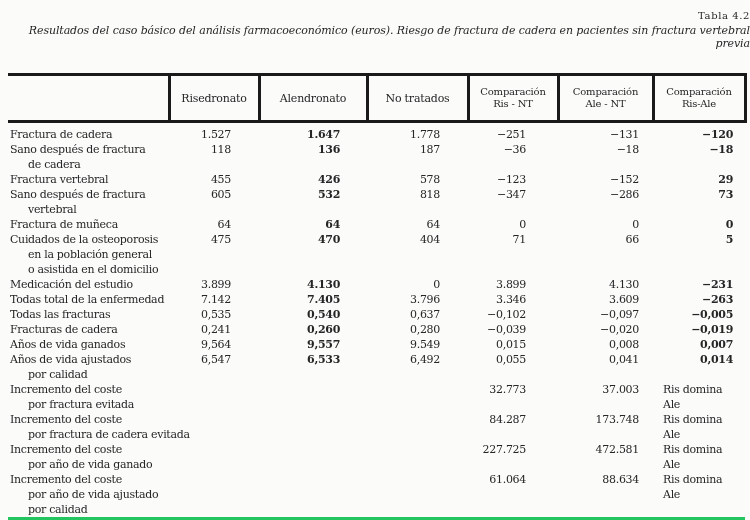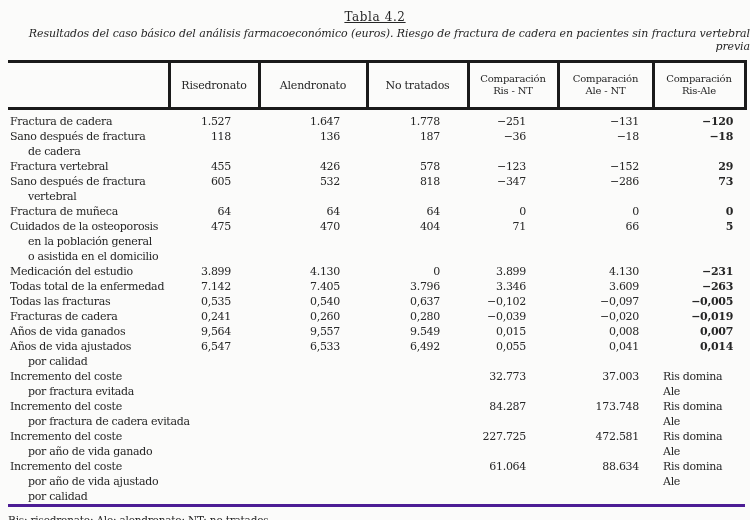--- a/index.html
+++ b/index.html
@@ -6,40 +6,39 @@
   body {
     width: 750px; height: 520px;
     background: #fbfbfa;
     font-family: "DejaVu Serif", serif;
     color: #262626;
     overflow: hidden;
   }
   .page { position: relative; width: 750px; height: 520px; }
 
   .title {
-    text-align: center;
-    font-size: 12px;
+    text-align: right;
+    font-size: 10px;
     padding-top: 10px;
     letter-spacing: 0.6px;
-    text-decoration: underline;
   }
   .subtitle {
     text-align: right;
     font-style: italic;
     font-size: 11px;
     margin-top: 3px;
     letter-spacing: -0.1px;
   }
 
   table.results {
     border-collapse: collapse;
     table-layout: fixed;
     width: 737px;
-    margin: 7px 0 0 8px;
-    border-bottom: 3px solid #4c1d95;
+    margin: 23px 0 0 8px;
+    border-bottom: 3px solid #22c55e;
   }
   thead tr {
     border-top: 3px solid #1a1a1a;
     border-bottom: 3px solid #1a1a1a;
   }
   thead th {
     font-weight: normal;
     text-align: center;
     vertical-align: middle;
     height: 44px;
@@ -61,21 +60,21 @@
     overflow: visible;
     letter-spacing: -0.3px;
   }
   tbody tr:first-child td { padding-top: 4px; }
 
   td.lbl { text-align: left; padding-left: 2px; }
   td.lbl.indent { padding-left: 20px; }
 
   td.num { text-align: right; }
   td.c1.num { padding-right: 28px; }
-  td.c2.num { padding-right: 27px; }
+  td.c2.num { padding-right: 27px; font-weight: bold; }
   td.c3.num { padding-right: 28px; }
   td.c4.num { padding-right: 32px; }
   td.c5.num { padding-right: 14px; }
   td.c6.num { padding-right: 12px; font-weight: bold; }
   td.c6.txt { text-align: left; padding-left: 10px; }
 
   .footnote {
     margin: 7px 0 0 8px;
     font-size: 10.5px;
     letter-spacing: -0.2px;

